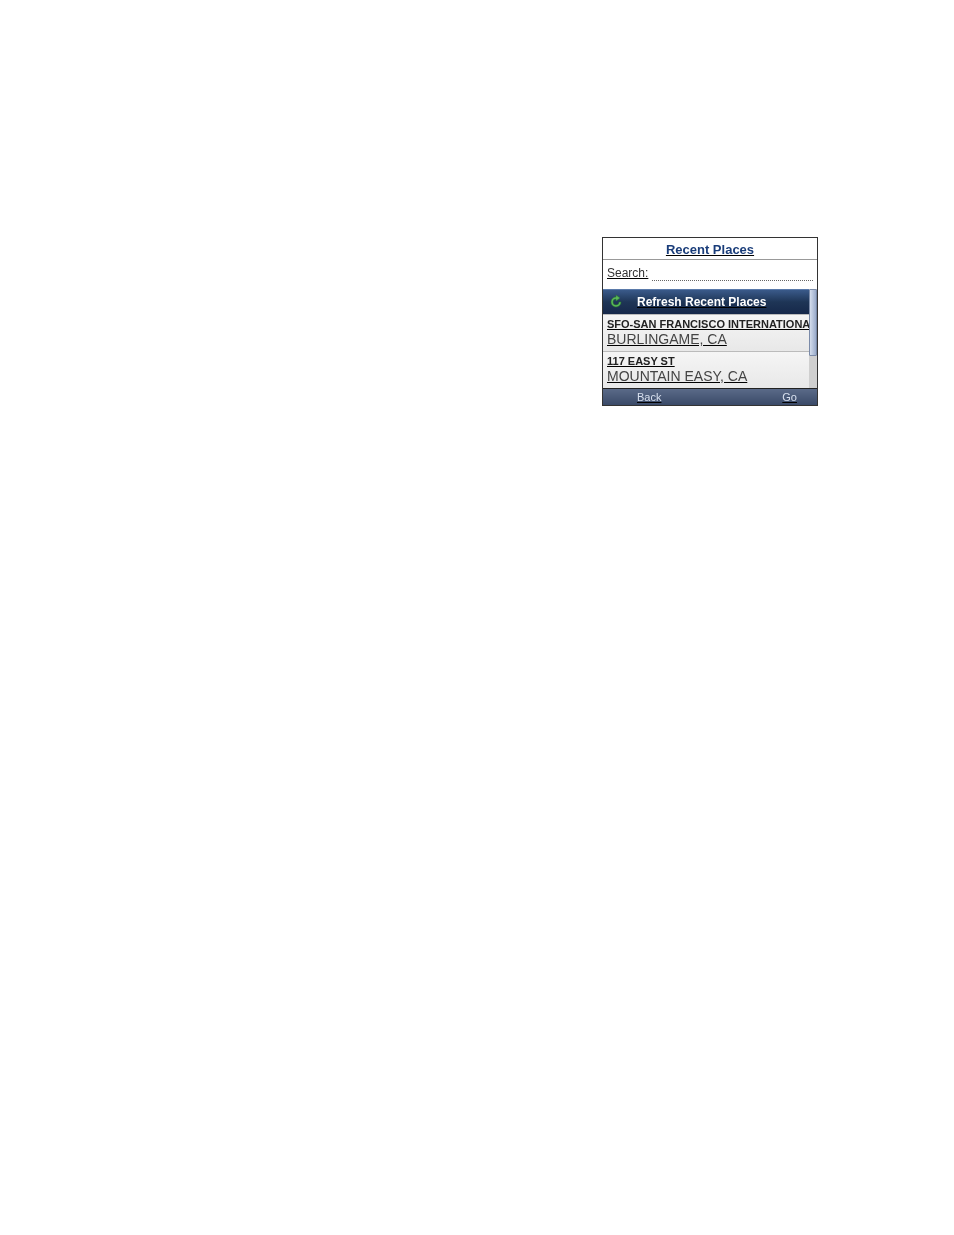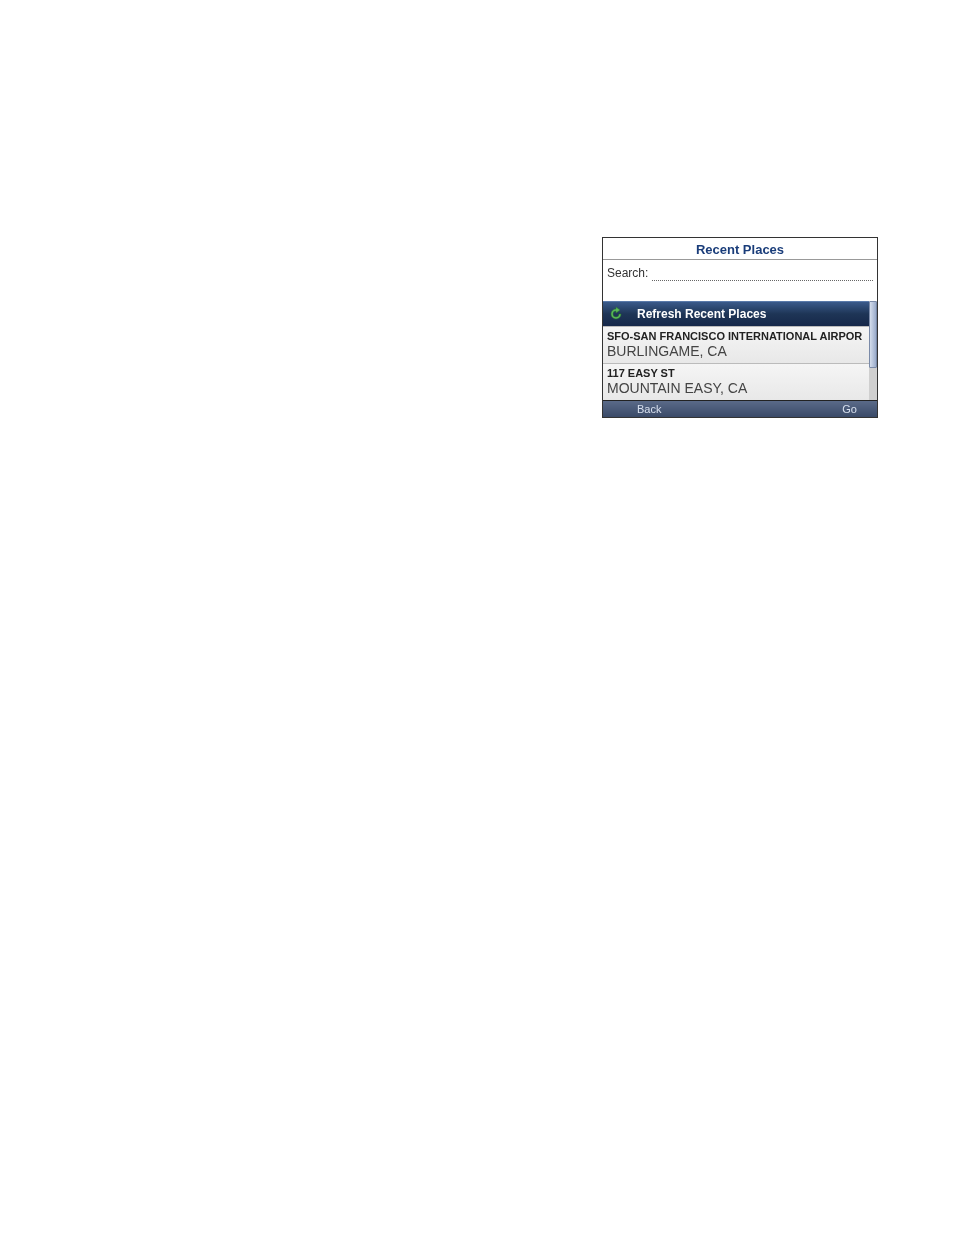--- a/index.html
+++ b/index.html
@@ -11,39 +11,40 @@
       font-family: Arial, Helvetica, sans-serif;
       background: #ffffff;
       width: 954px;
       height: 1235px;
       position: relative;
     }
     .widget {
       position: absolute;
       left: 602px;
       top: 237px;
-      width: 276px;
+      width: 216px;
       border: 1px solid #333;
       background: #ffffff;
+      text-decoration: underline;
     }
     .title-bar {
       text-align: center;
       padding: 2px 0 1px 0;
       background: #ffffff;
       border-bottom: 1px solid #999;
     }
     .title-bar span {
       font-weight: bold;
       color: #1a3d7a;
       font-size: 13px;
     }
     .search-row {
       display: flex;
       align-items: center;
-      padding: 4px 4px 20px 4px;
+      padding: 4px 4px 8px 4px;
       background: #ffffff;
       font-size: 12px;
       color: #333;
     }
     .search-label {
       margin-right: 4px;
     }
     .search-input {
       flex: 1;
       border: none;

